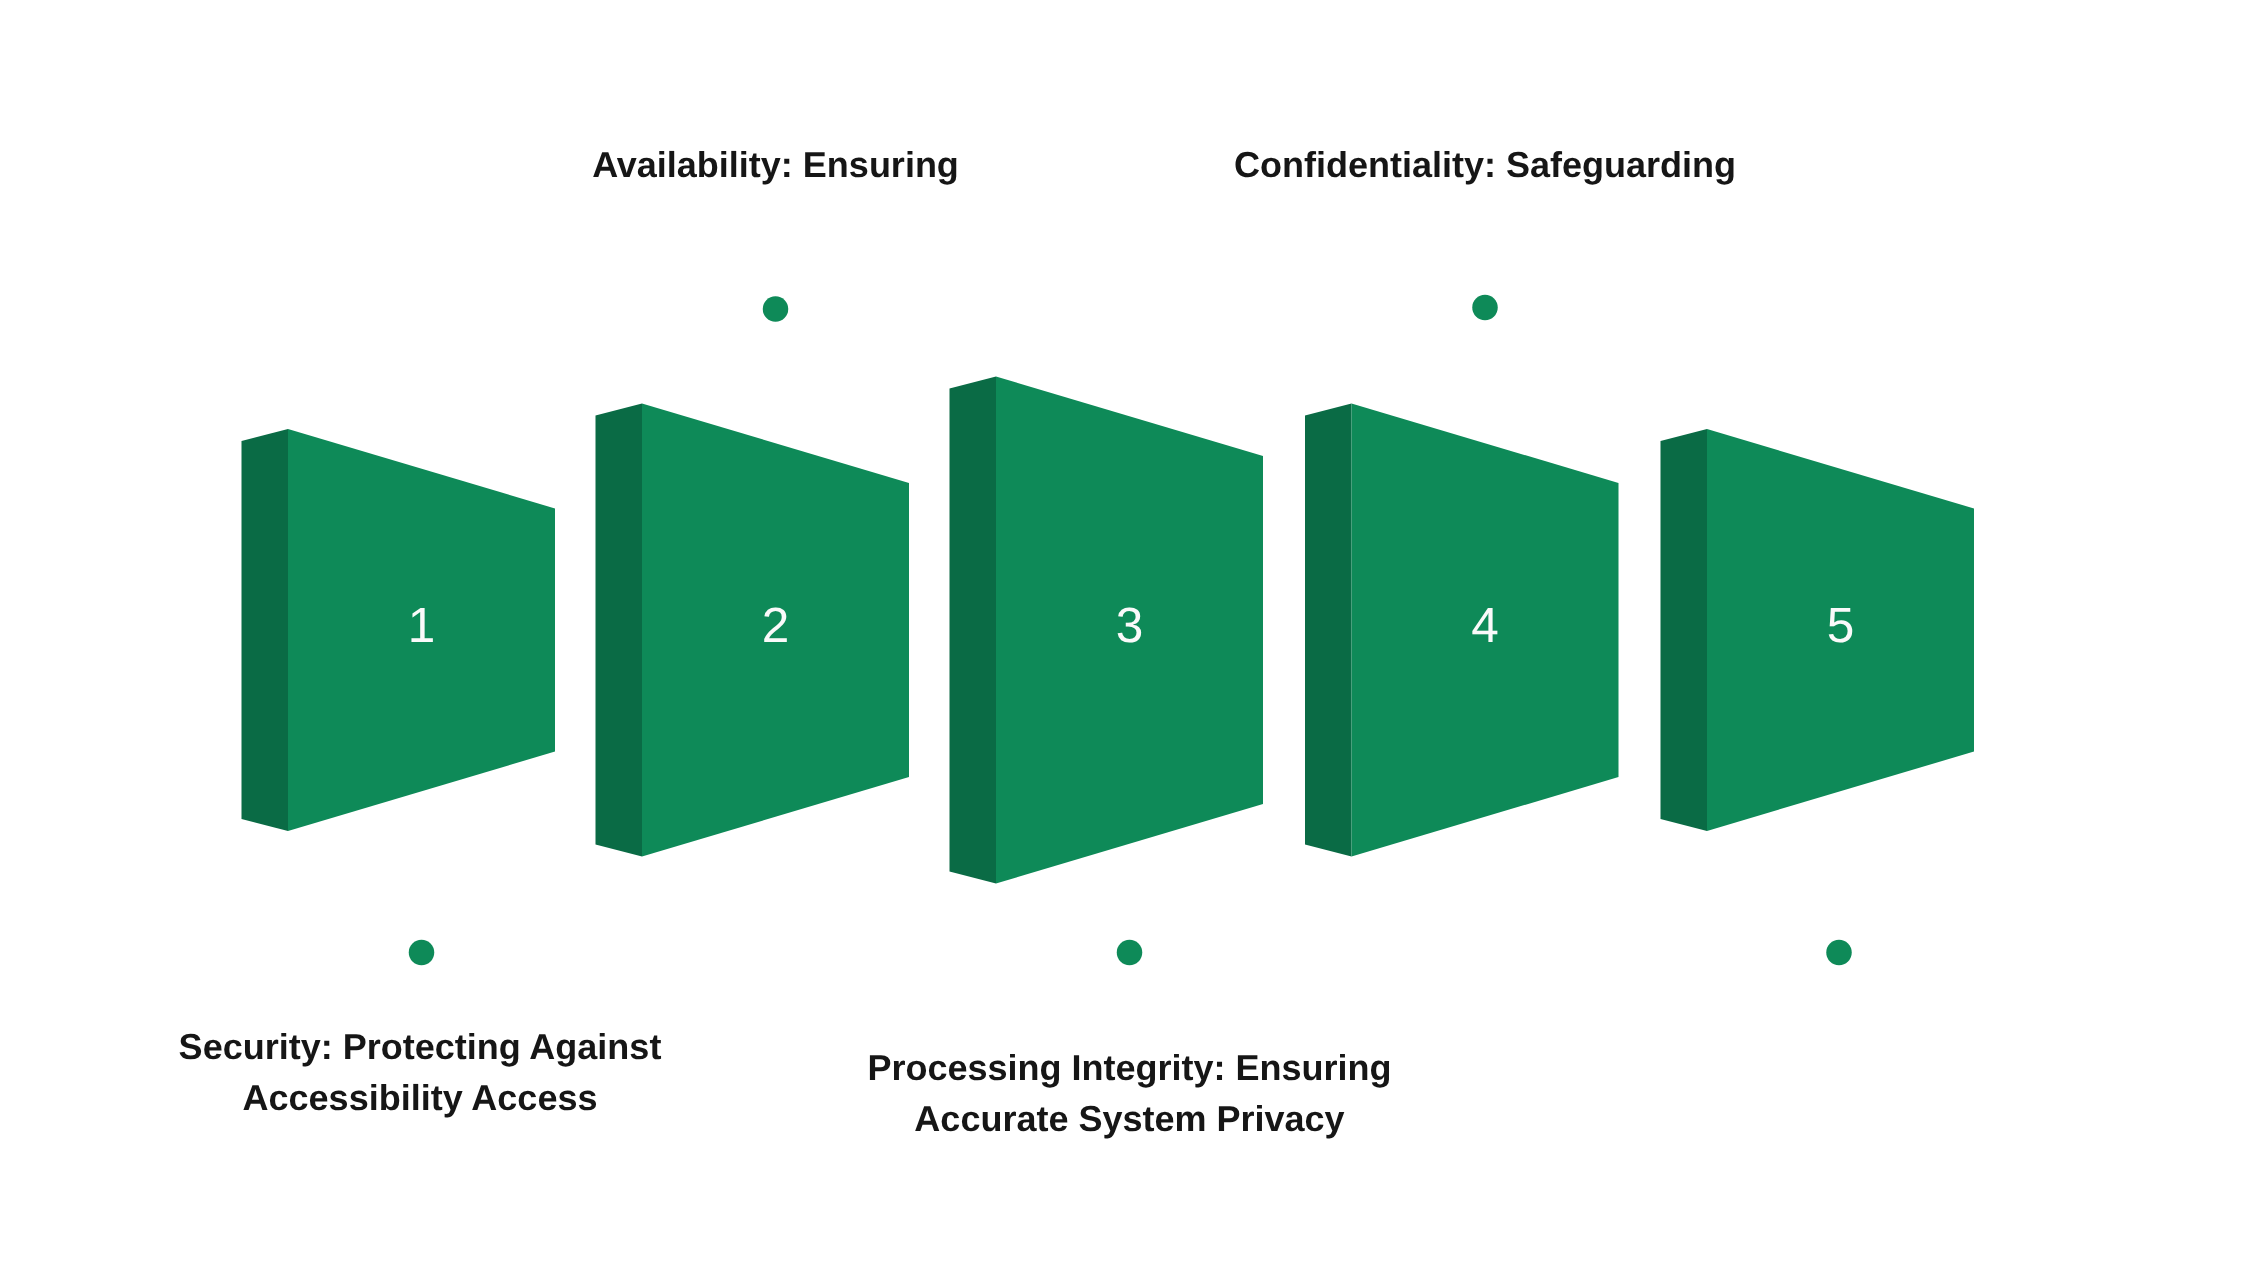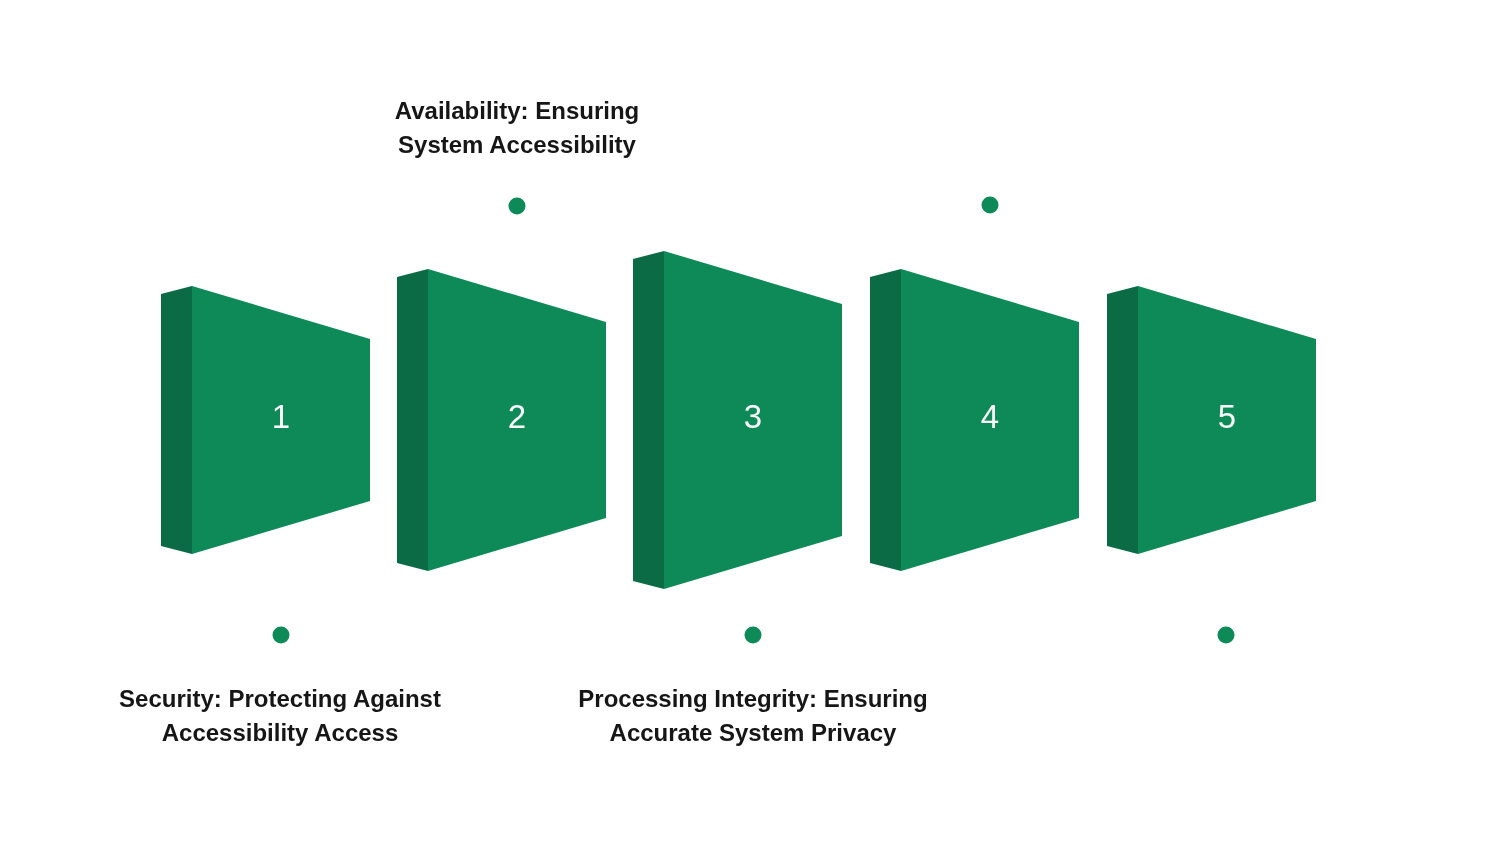--- a/index.html
+++ b/index.html
@@ -47,23 +47,23 @@
     transform: translate(-50%, -50%);
   }
 </style>
 </head>
 <body>
 
 <div class="canvas">
 
   <div class="step-label" style="left:517px; top:94px;">
     <div>Availability: Ensuring</div>
-    <div>System Accessibility</div>
   </div>
   <div class="step-label" style="left:990px; top:94px;">
+    <div>Confidentiality: Safeguarding</div>
   </div>
 
   <div class="dot" style="left:517px; top:206px;"></div>
   <div class="dot" style="left:990px; top:205px;"></div>
 
   <svg class="shapes-svg" viewBox="0 0 1500 844">
 
     <g>
       <polygon points="161,294 192,286 192,554 161,546" fill="#0a6b45"></polygon>
       <polygon points="192,286 370,339 370,501 192,554" fill="#0e8a58"></polygon>
@@ -96,20 +96,20 @@
   </svg>
 
   <div class="dot" style="left:281px; top:635px;"></div>
   <div class="dot" style="left:753px; top:635px;"></div>
   <div class="dot" style="left:1226px; top:635px;"></div>
 
   <div class="step-label" style="left:280px; top:682px;">
     <div>Security: Protecting Against</div>
     <div>Accessibility Access</div>
   </div>
-  <div class="step-label" style="left:753px; top:682px;">
+  <div class="step-label" style="left:753px; top:696px;">
     <div>Processing Integrity: Ensuring</div>
     <div>Accurate System Privacy</div>
   </div>
   <div class="step-label" style="left:1227px; top:682px;">
   </div>
 
 </div>
 
 </body></html>

